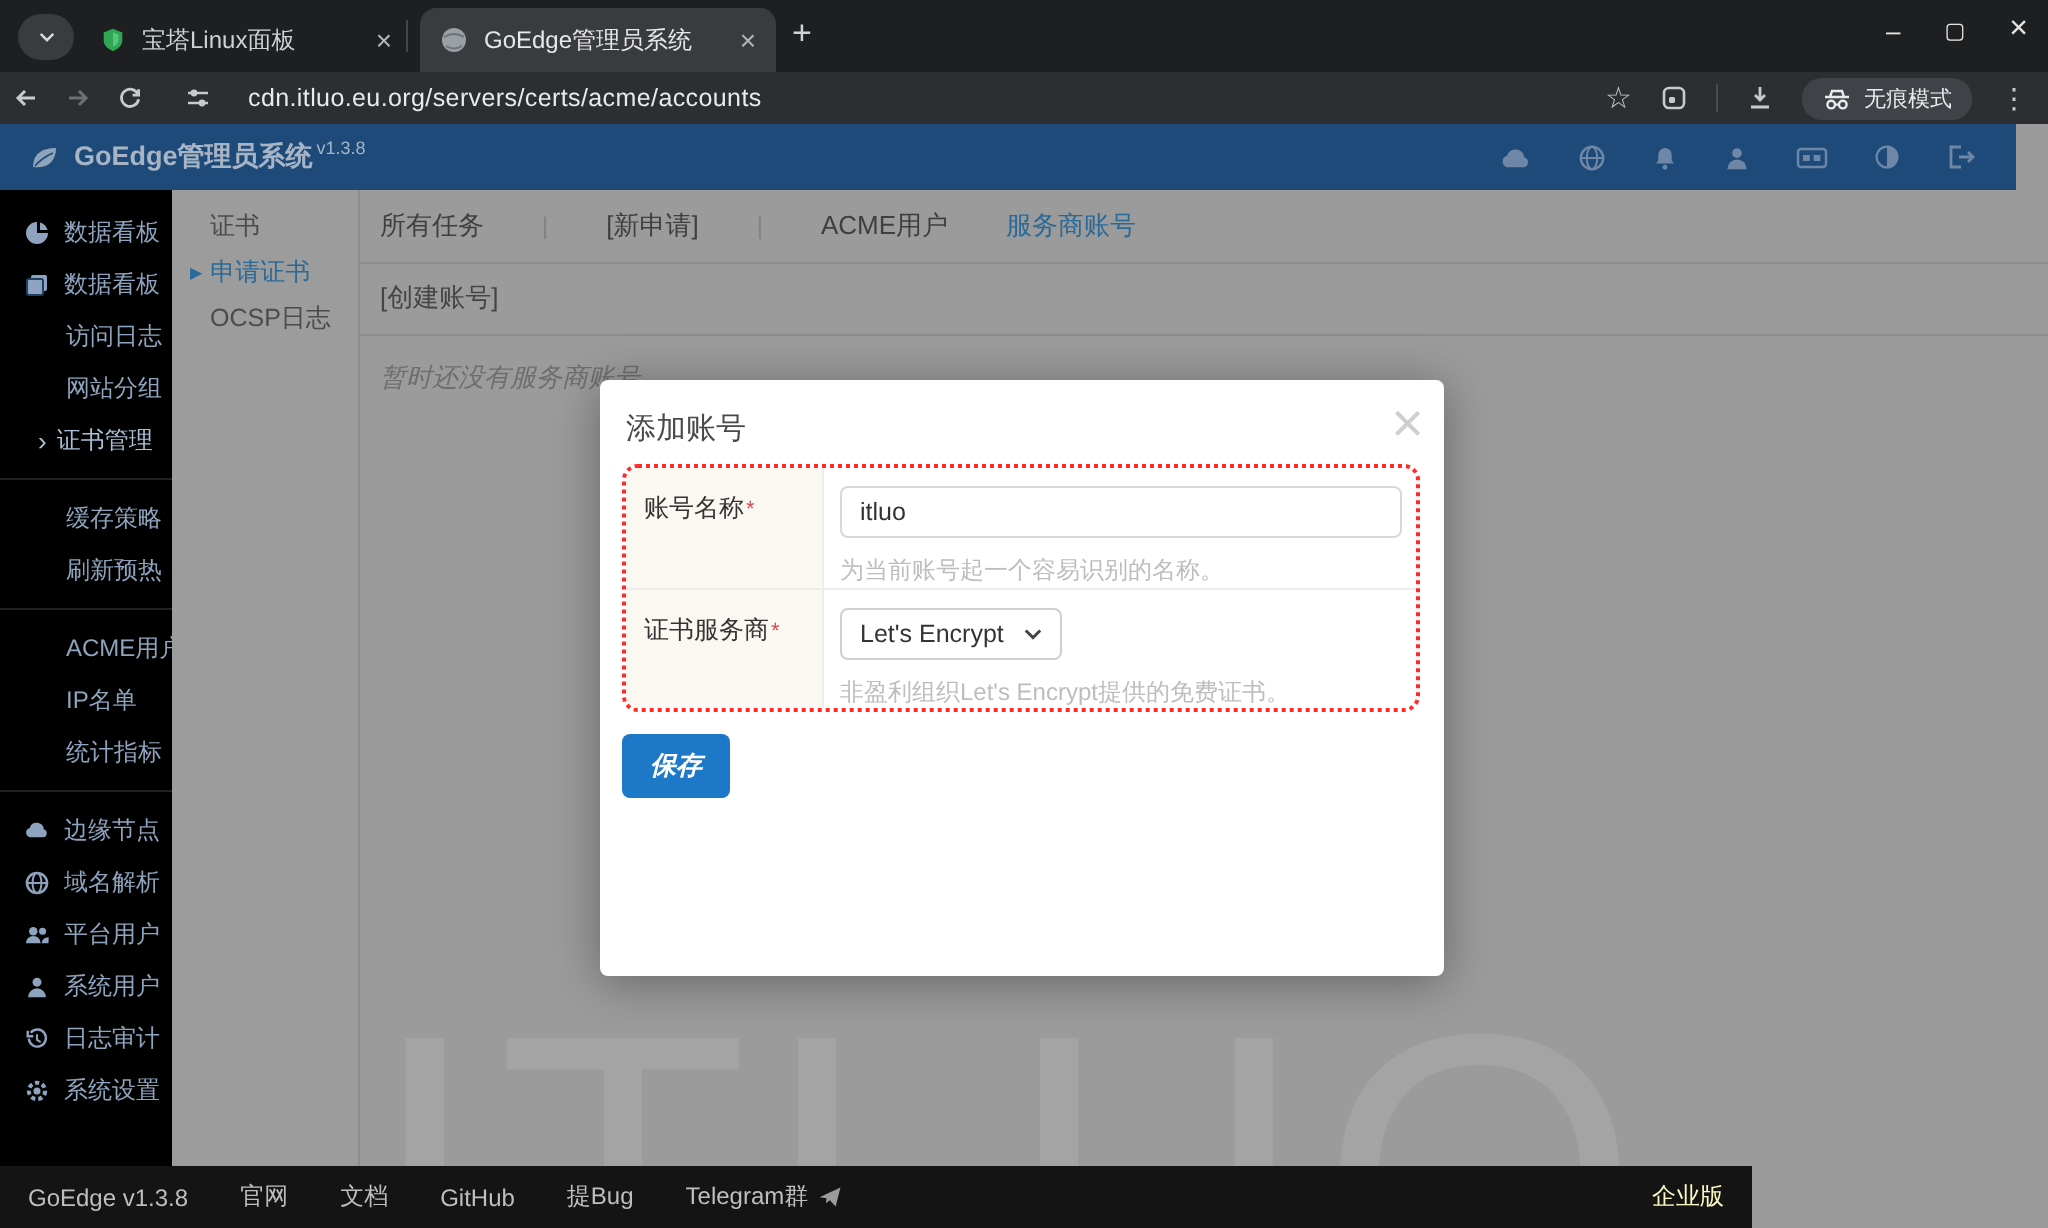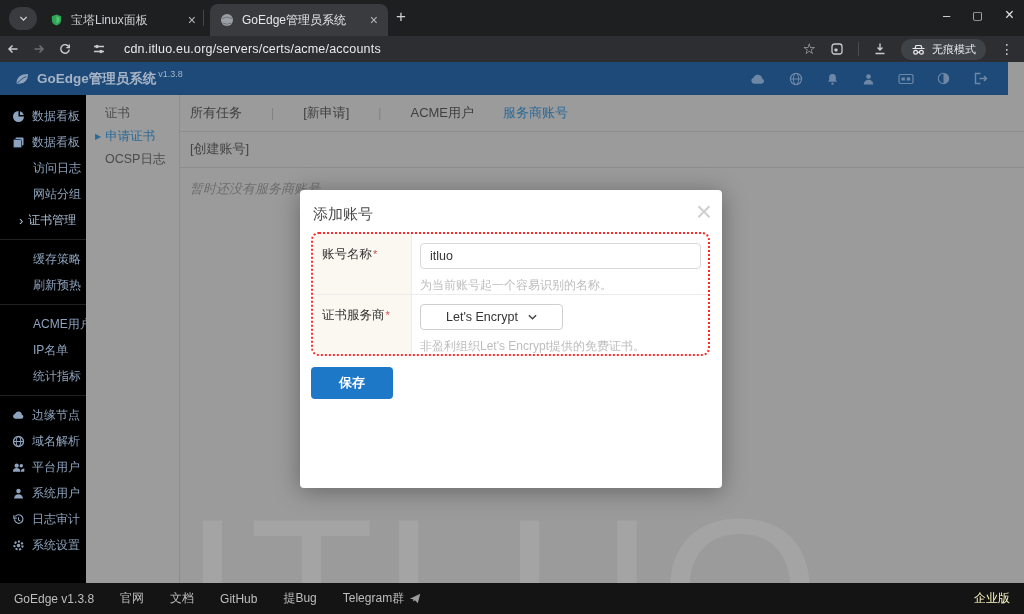--- a/index.html
+++ b/index.html
@@ -57,21 +57,21 @@
   .ctabs { display:flex; align-items:center; gap:29px; padding:9px 0 9px 10px; font-size:13px; color:#3f3f3f;
            border-bottom:1px solid #8d8d8d; }
   .ctab.active { color:#2b6a97; }
   .csep { color:#828282; font-size:12px; }
   .create-row { padding:8px 0 9px 10px; font-size:13px; color:#454545; border-bottom:1px solid #8d8d8d; }
   .empty-text { padding:12px 0 0 10px; font-size:13px; color:#6e6e6e;font-style:italic; }
   .watermark { position:absolute; left:4px; top:392px; font-size:205px; line-height:1; letter-spacing:8px;
                color:#a4a4a4; white-space:nowrap; }
 
   
-  .gfooter { position:absolute; top:583px; left:0; width:1024px; height:31px; background:#141415;
+  .gfooter { position:absolute; top:583px; left:0; width:876px; height:31px; background:#141415;
              display:flex; align-items:center; font-size:12px; color:#bdbebf; padding:0 14px; gap:26px; }
   .gfooter .flink { display:flex; align-items:center; gap:5px; }
   .edition { margin-left:auto; color:#fef9c3; }
 
   
   .modal { position:absolute; left:300px; top:190px; width:422px; height:298px; background:#fff;
            border-radius:4px; box-shadow:0 3px 24px rgba(0,0,0,.35); z-index:10; }
   .m-title { font-size:15px; color:#4a4a4a; padding:15px 16px 0 13px; }
   .m-close { position:absolute; right:10px; top:2px; font-size:28px; color:#cfcfcf; font-weight:300; line-height:1.4; }
   .redbox { position:absolute; left:11px; right:12px; top:42px; height:124px; border:2px dotted #ff2b2b;
@@ -79,23 +79,23 @@
   .frow { flex:1; display:flex; }
   .frow + .frow { border-top:1px solid #ececec; }
   .fcell-label { width:99px; background:#faf8f1; border-right:1px solid #ececec; padding:12px 0 0 9px;
                  font-size:12.5px; color:#333; flex-shrink:0; }
   .req { color:#d05050; font-size:11px; margin-left:1px; }
   .fcell-field { flex:1; padding:9px 10px 0 8px; }
   .txt-input { width:281px; height:26px; border:1px solid #d8d8d8; border-radius:4px; padding:0 9px;
                font-size:12.5px; color:#333; font-family:inherit; outline:none; }
   .hint { font-size:12px; color:#bdbdbd; margin-top:8px; }
   .fake-select { display:inline-flex; align-items:center; gap:10px; border:1px solid #cfcfcf; border-radius:4px;
-                 height:26px; padding:0 25px; font-size:12.5px; color:#333; background:#fff; }
+                 height:26px; padding:0 9px; font-size:12.5px; color:#333; background:#fff; }
   .save-btn { position:absolute; left:11px; top:177px; background:#1e78c8; color:#fff; border:none;
-              border-radius:4px; font-size:13px; font-weight:bold; padding:7px 28px; font-family:inherit; }
+              border-radius:4px; font-size:13px; font-weight:bold; padding:7px 14px; font-family:inherit;font-style:italic; }
 
   svg { display:block; }
 </style>
 </head>
 <body>
 
 <div class="screen">
 
   <div class="tabstrip">
     <div class="tabsearch">

